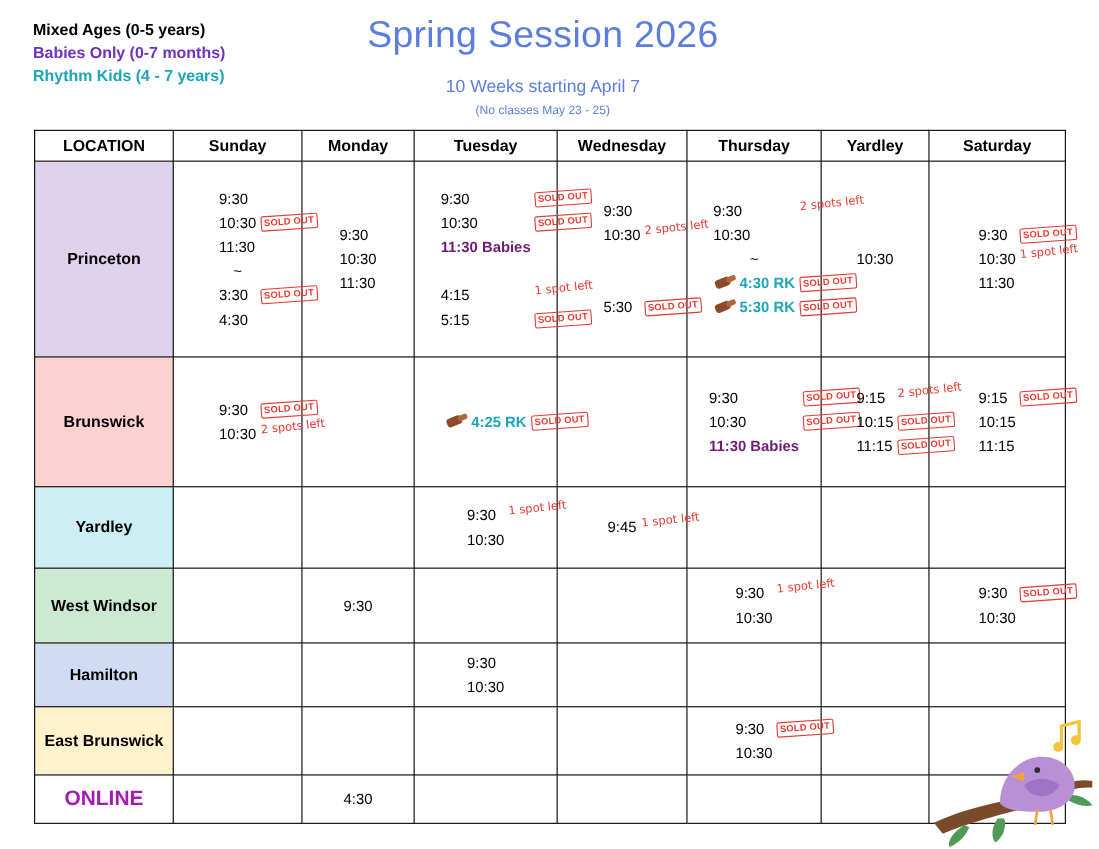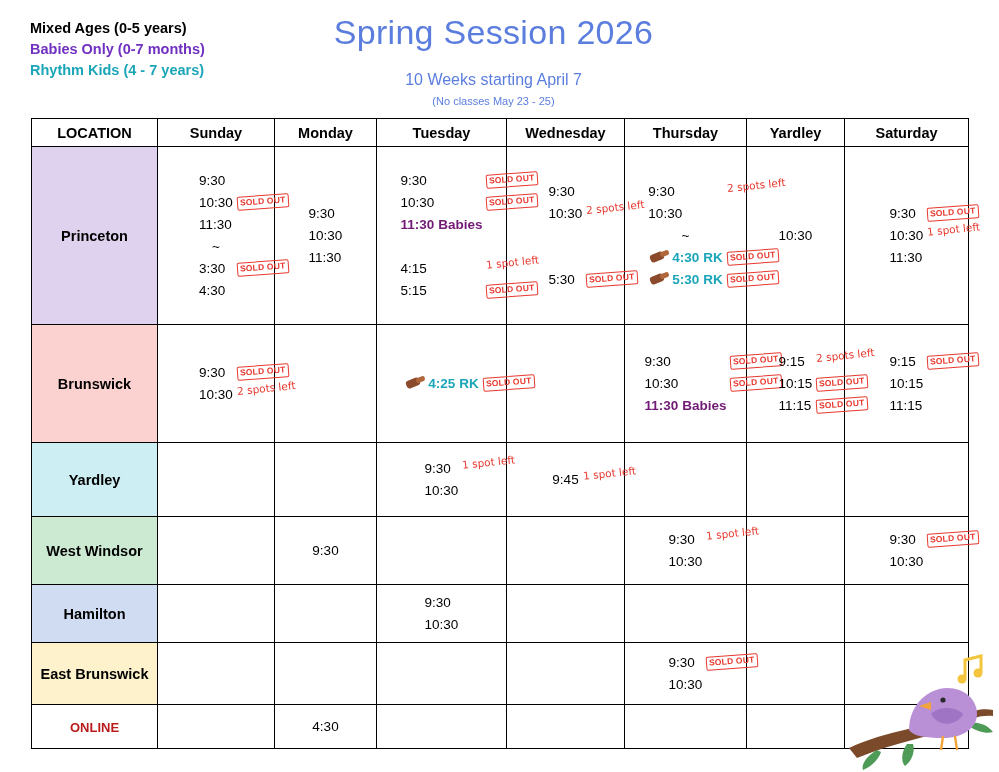--- a/index.html
+++ b/index.html
@@ -100,21 +100,21 @@
     white-space: nowrap;
     line-height: 1.62;
     height: 22px;
   }
   .ln .t { display: inline-block; }
   .tilde { text-align: center; }
 
   
   .c-babies { color: #701a75; font-weight: bold; }
   .c-rk     { color: #1ba5b8; font-weight: bold; }
-  .c-online { color: #b91c1c; font-weight: bold; font-size: 13px; }
+  .c-online { color: #a21caf; font-weight: bold; font-size: 19px; }
 
   
   .tag {
     position: absolute;
     white-space: nowrap;
     font-size: 10.5px;
     color: #e8392f;
     line-height: 1;
   }
   .tag.sold {

